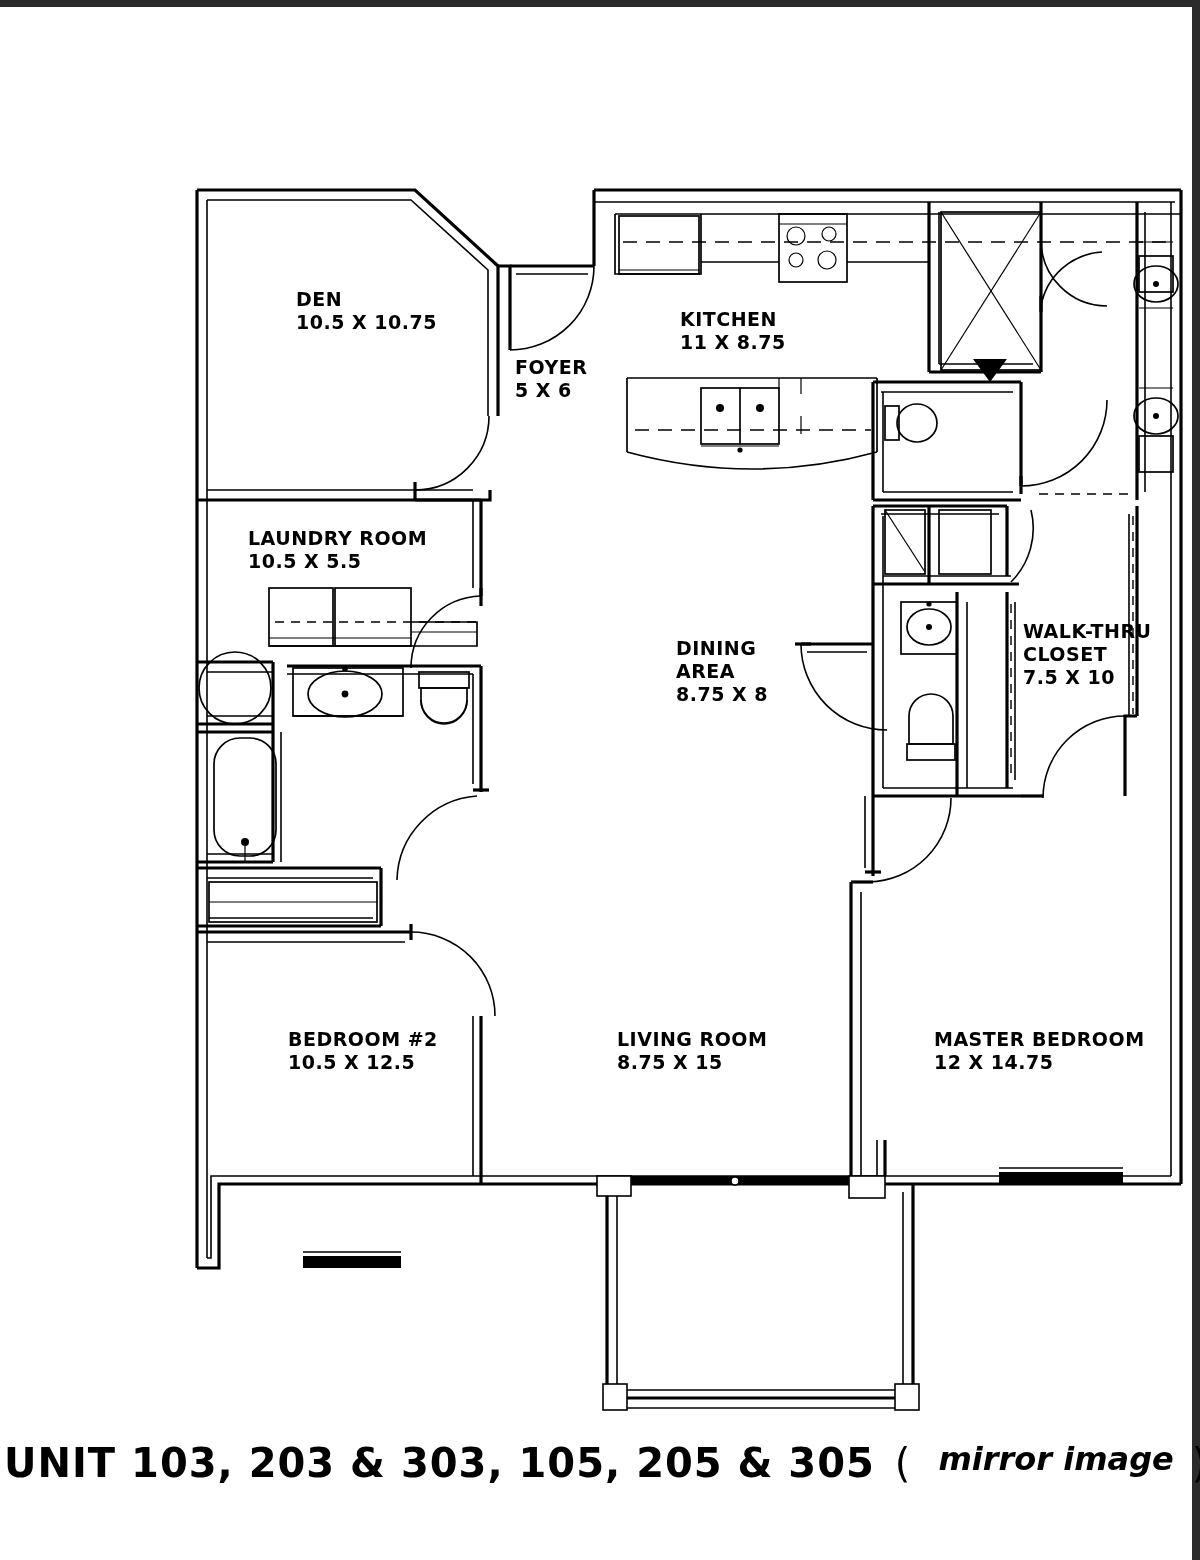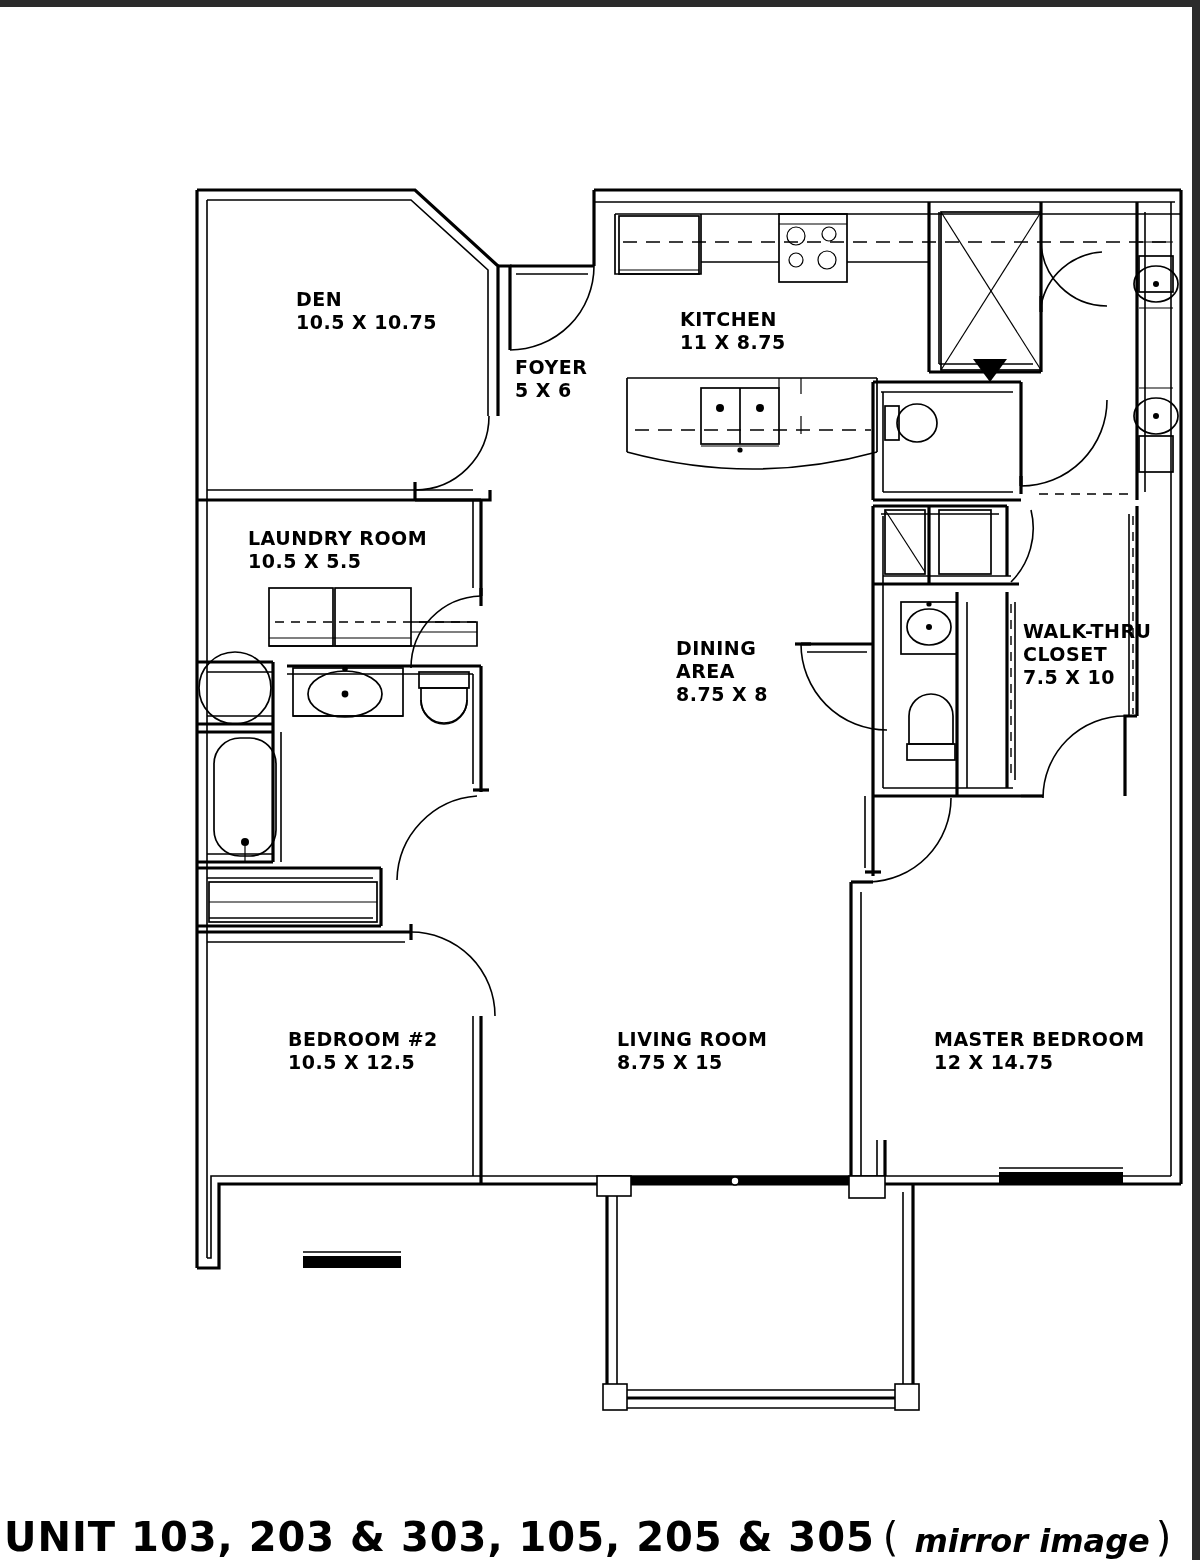--- a/index.html
+++ b/index.html
@@ -30,21 +30,21 @@
     font-family:"DejaVu Sans", sans-serif;
     font-weight:bold;
     font-size:19px;
     letter-spacing:0.5px;
     fill:#000;
   }
 
   
   .caption-row{
     position:absolute;left:0;bottom:0;width:1200px;height:120px;
-    display:flex;align-items:flex-end;
+    display:flex;align-items:flex-start;gap:12px;
   }
   .caption-main{
     font-family:"DejaVu Sans", sans-serif;
     font-weight:bold;
     font-size:40px;
     letter-spacing:1px;
     color:#000;
     white-space:nowrap;
     margin-left:4px;
   }

